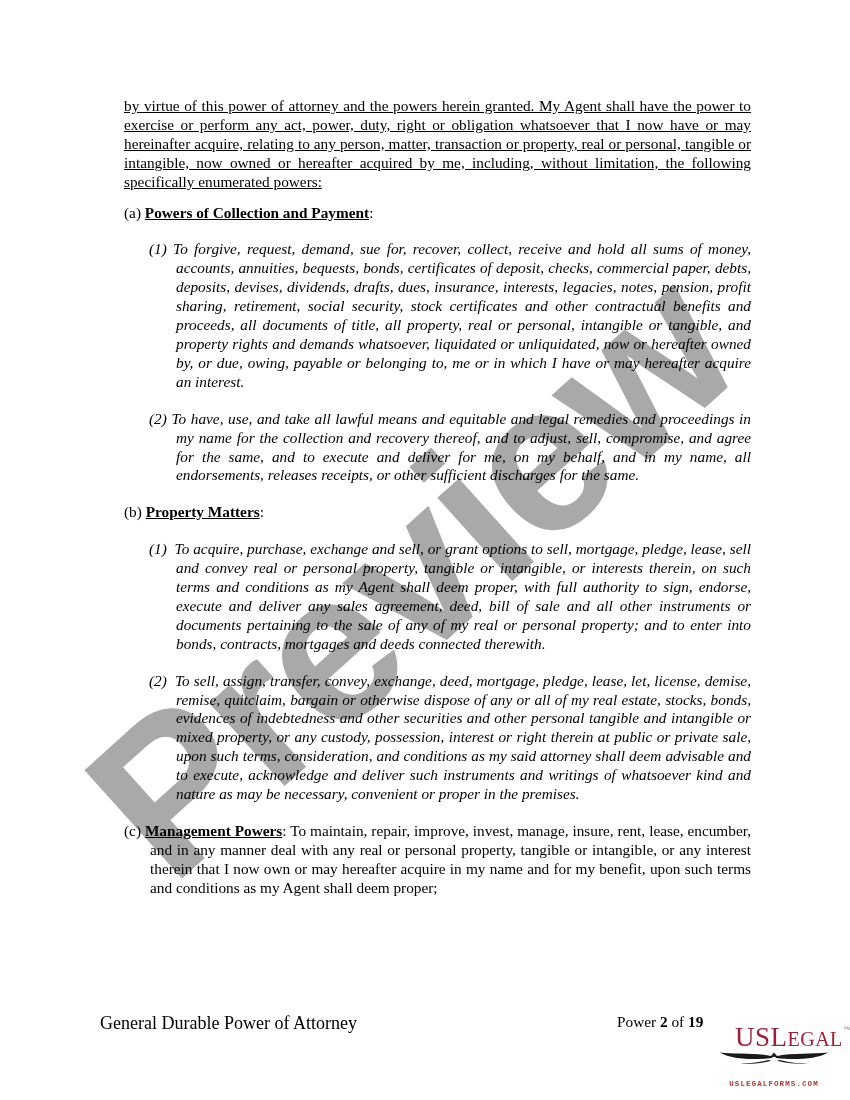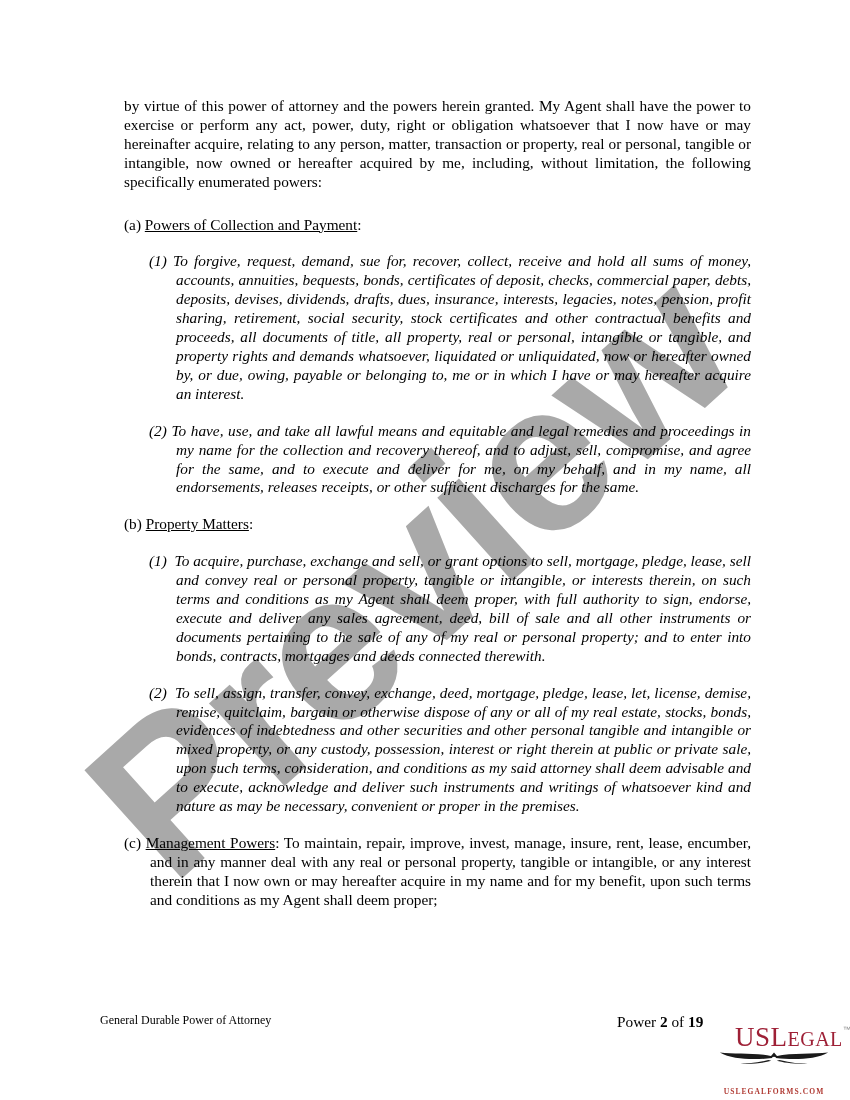--- a/index.html
+++ b/index.html
@@ -34,39 +34,39 @@
   .content {
     position: absolute;
     left: 124px;
     top: 97px;
     width: 627px;
     z-index: 1;
     font-size: 15.3px;
     line-height: 18.9px;
     text-align: justify;
   }
-  .para { margin: 0 0 24px 0; }
+  .para { margin: 0 0 12px 0; text-decoration: underline; }
   .sec-head {
     margin: 0 0 18px 0;
     padding-left: 26px;
     text-indent: -26px;
   }
-  .sec-head .heading { text-decoration: underline; }
+  .sec-head .heading { text-decoration: underline; font-weight: bold; }
   .item {
     margin: 0 0 18px 0;
     padding-left: 52px;
     text-indent: -27px;
     font-style: italic;
   }
   .footer-title {
     position: absolute;
     left: 100px;
     top: 1013px;
     z-index: 1;
-    font-size: 12px;
+    font-size: 18px;
     text-align: center;
   }
   .footer-page {
     position: absolute;
     left: 617px;
     top: 1013px;
     z-index: 1;
     font-size: 15.3px;
   }
   .footer-page .num { font-weight: bold; }
@@ -87,22 +87,22 @@
   .logo-text .big { font-size: 27px; letter-spacing: 0.5px; margin-left: 25px; }
   .logo-text .small { font-size: 20px; letter-spacing: 0.5px; }
   .logo-text .tm {
     font-size: 8px;
     vertical-align: 14px;
     color: #8a8a8a;
     font-family: "Liberation Sans", sans-serif;
   }
   .logo-wings { margin-top: 1px; }
   .logo-site {
-    margin-top: 19px;
-    font-family: Liberation Serif, serif;
+    margin-top: 12px;
+    font-family: Liberation Mono, monospace;
     font-size: 7.5px;
     font-weight: bold;
     letter-spacing: 1.1px;
     color: #b03a33;
     white-space: nowrap;
   }
 </style>
 </head>
 <body>
 

